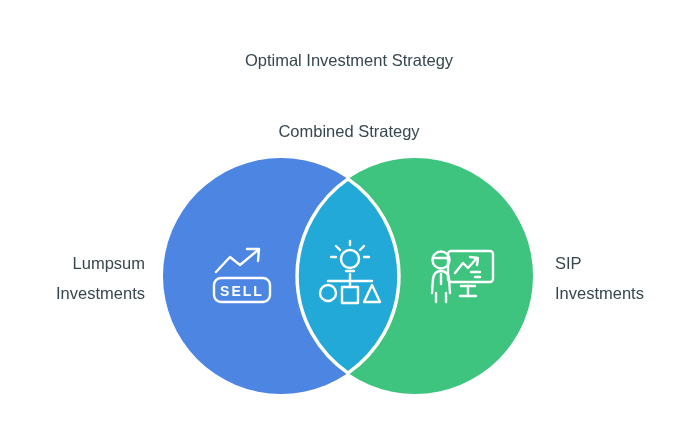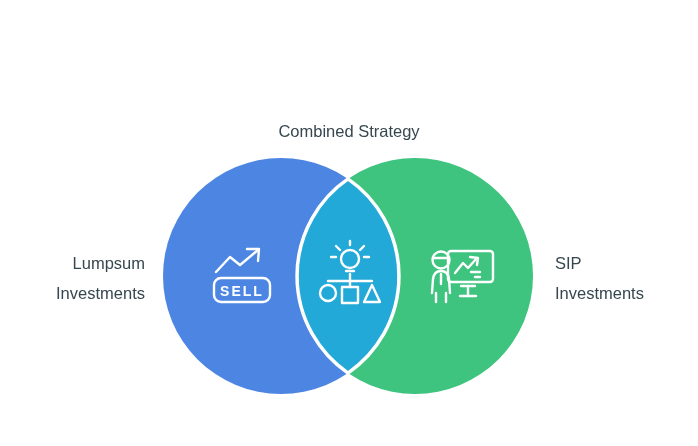--- a/index.html
+++ b/index.html
@@ -61,20 +61,21 @@
     font-weight: bold;
     font-size: 14px;
     letter-spacing: 2px;
   }
 </style>
 </head>
 <body>
 
 <div class="canvas">
 
+  <div class="diagram-title">Optimal Investment Strategy</div>
 
   <div class="overlap-title">Combined Strategy</div>
 
   <svg class="venn-svg" width="698" height="446" viewBox="0 0 698 446">
 
     <circle cx="281" cy="276" r="118" fill="#4C86E2"></circle>
 
     <circle cx="415" cy="276" r="118" fill="#3EC47F"></circle>
 
     <path d="M348,178.9 A118,118 0 0 1 348,373.1 A118,118 0 0 1 348,178.9 Z" stroke="#ffffff" stroke-width="3.5" fill="#22A9D8"></path>

